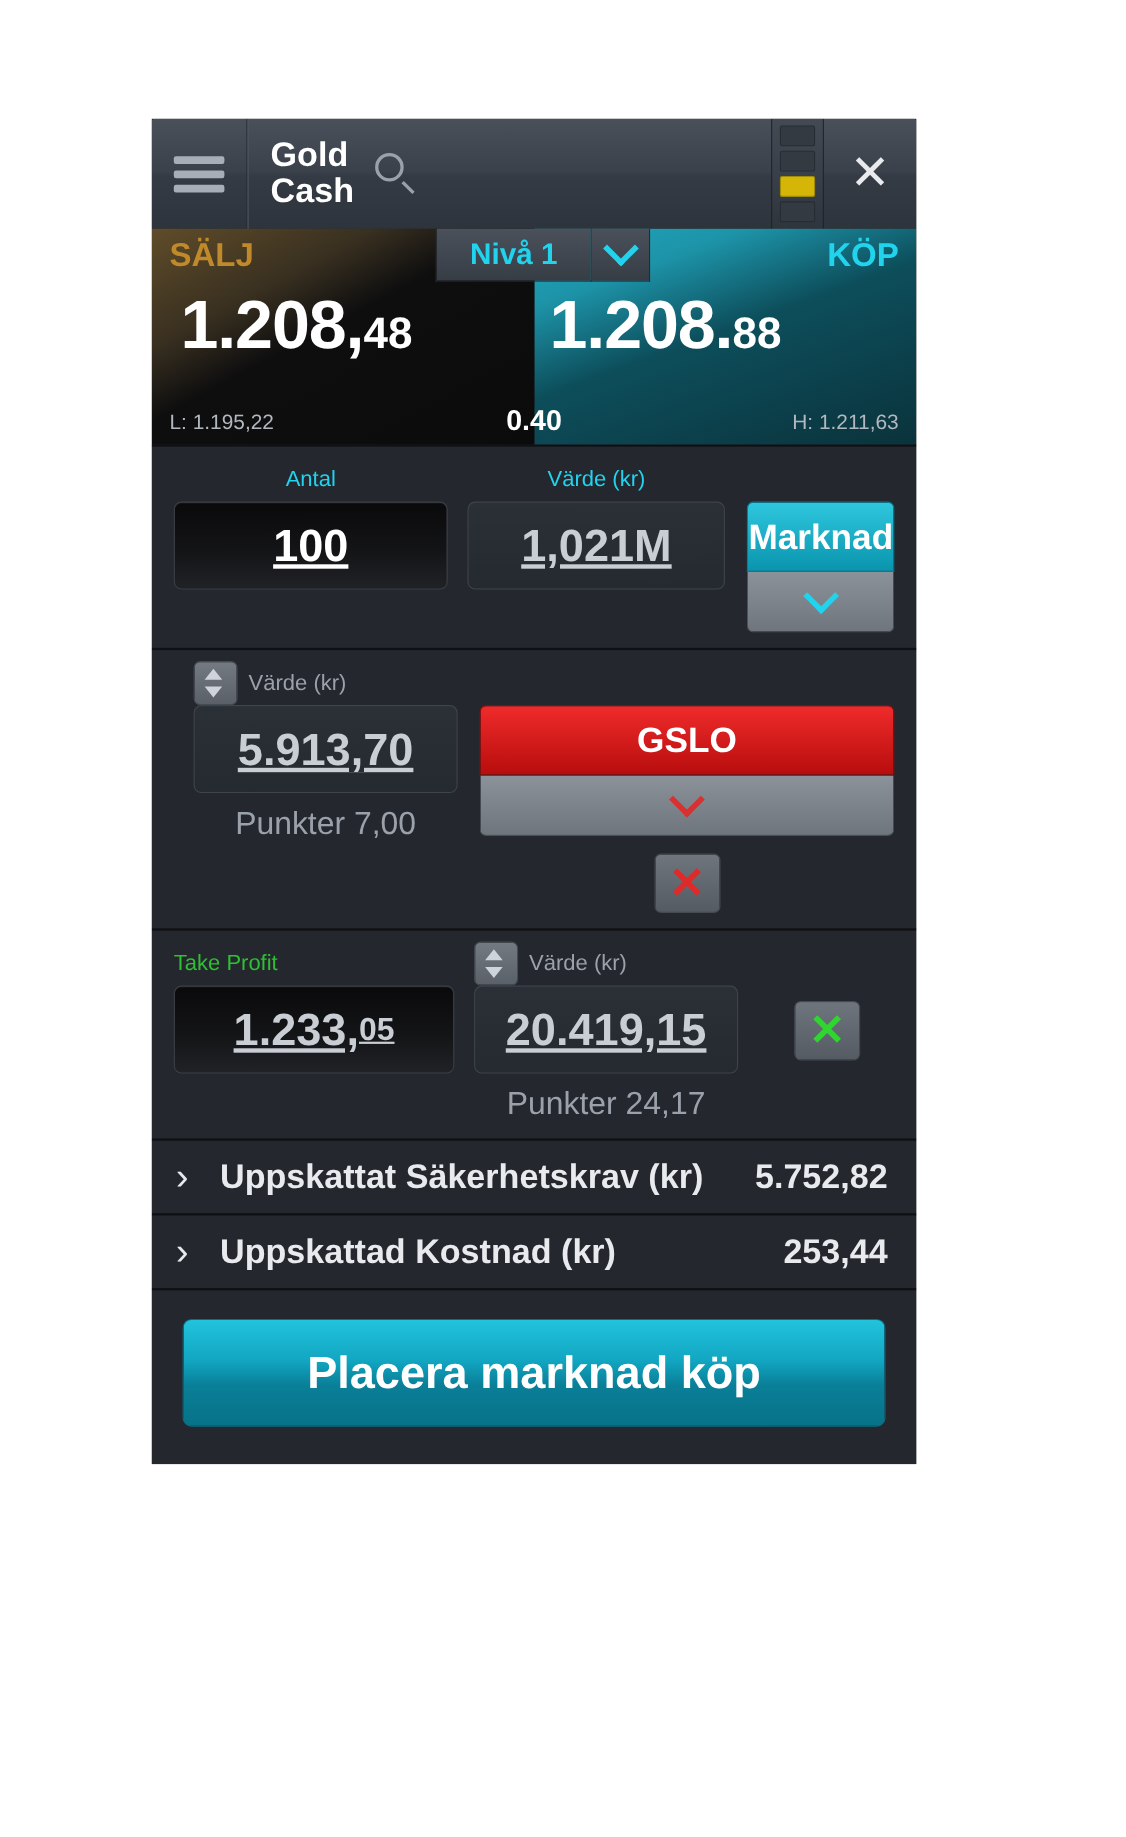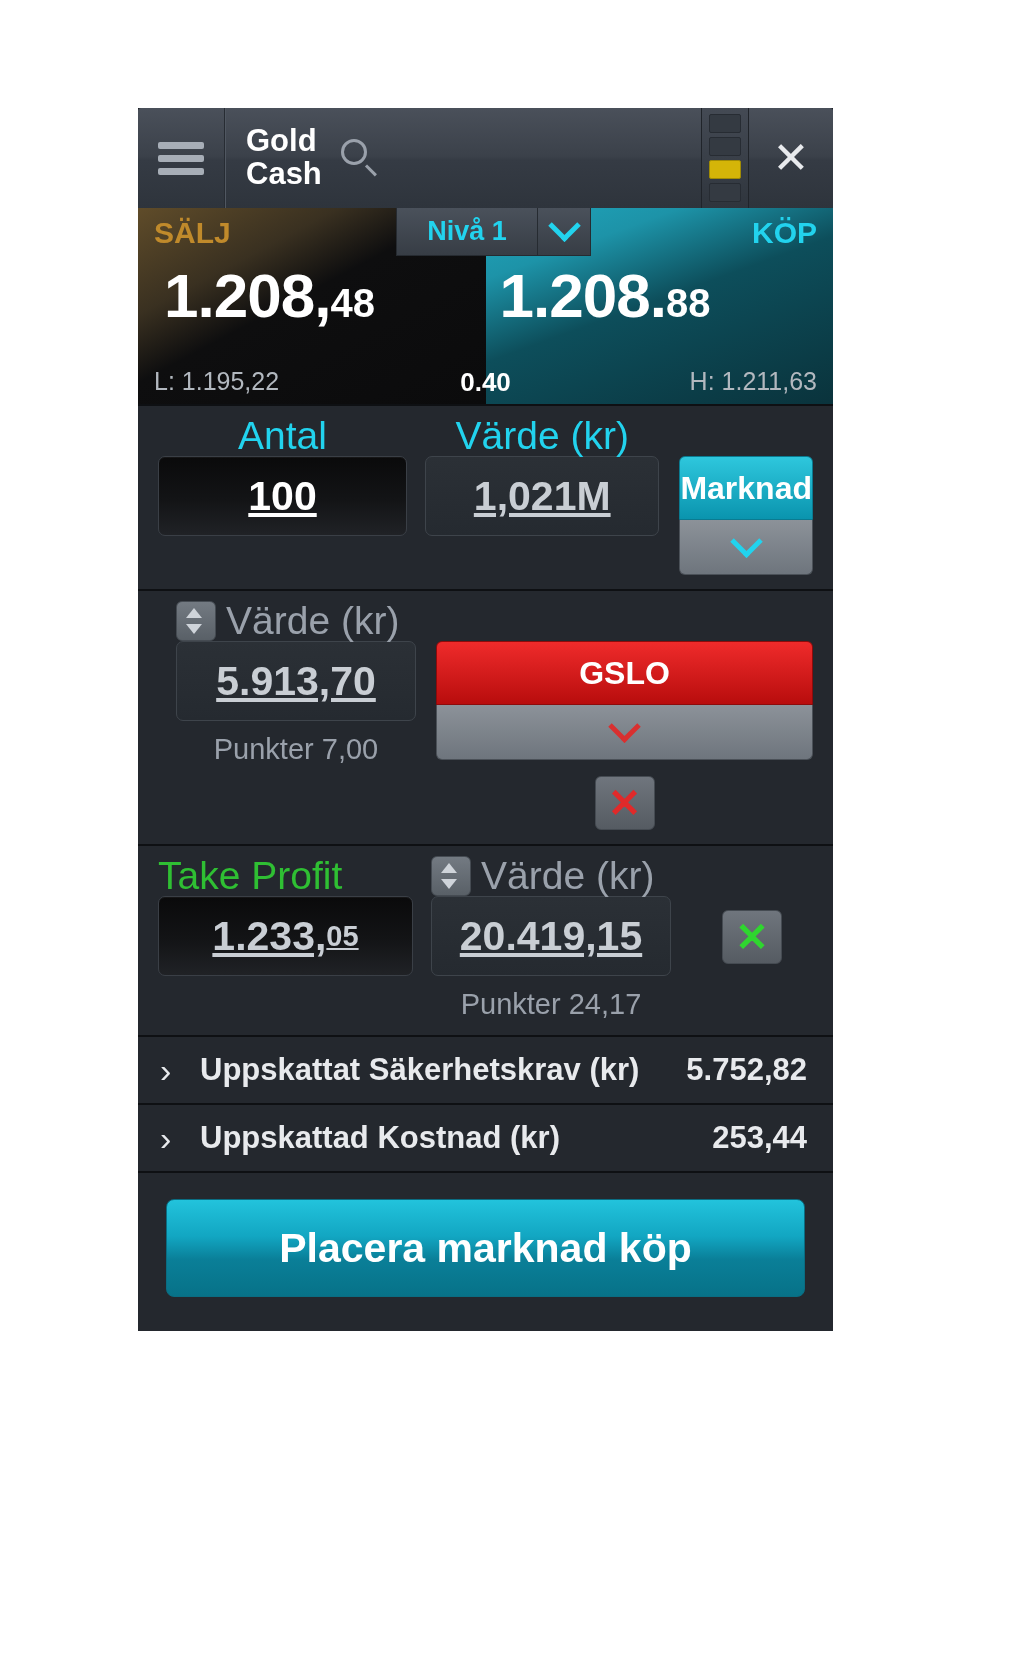--- a/index.html
+++ b/index.html
@@ -151,21 +151,21 @@
     white-space: nowrap;
   }
   .pp-price .big { font-size: 62px; letter-spacing: -1px; }
   .pp-price .small { font-size: 40px; }
   .price-sell .pp-price { left: 26px; }
   .price-buy  .pp-price { left: 14px; }
 
   .pp-lh {
     position: absolute;
     bottom: 8px;
-    font-size: 25px;
+    font-size: 19px;
     color: #b2b8bf;
   }
   .lh-low  { left: 16px; }
   .lh-high { right: 16px; }
   .pp-spread {
     position: absolute;
     left: 50%;
     transform: translateX(-50%);
     bottom: 6px;
     font-size: 26px;
@@ -223,21 +223,21 @@
   }
   .row {
     display: flex;
     align-items: flex-start;
   }
   .col-a { width: 255px; }
   .col-b { width: 240px; margin-left: 18px; }
   .col-c { flex: 1; margin-left: 20px; }
 
   .fld-label {
-    font-size: 39px;
+    font-size: 20px;
     text-align: center;
     color: #22d3ee;
     height: 40px;
     line-height: 40px;
   }
   .fld-label.left { text-align: left; }
   .fld-label.muted { color: #9aa1ab; }
   .fld-label.red   { color: #e23b30; }
   .fld-label.green { color: #2fbf33; }
 

